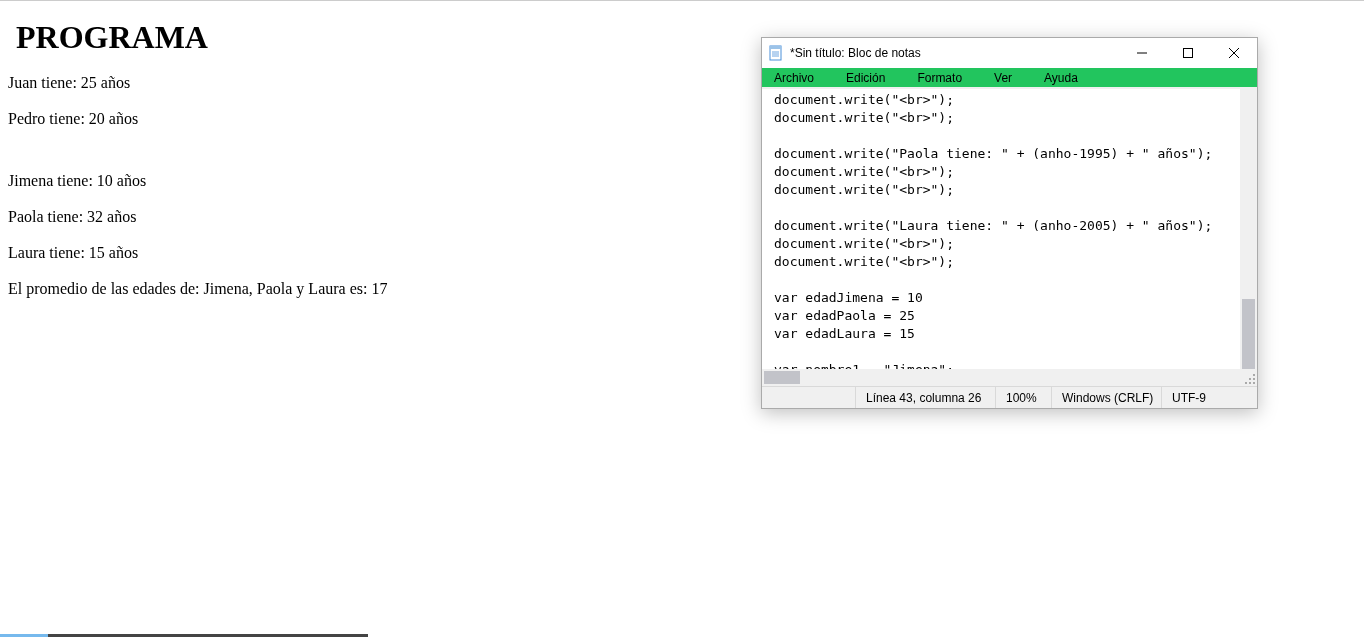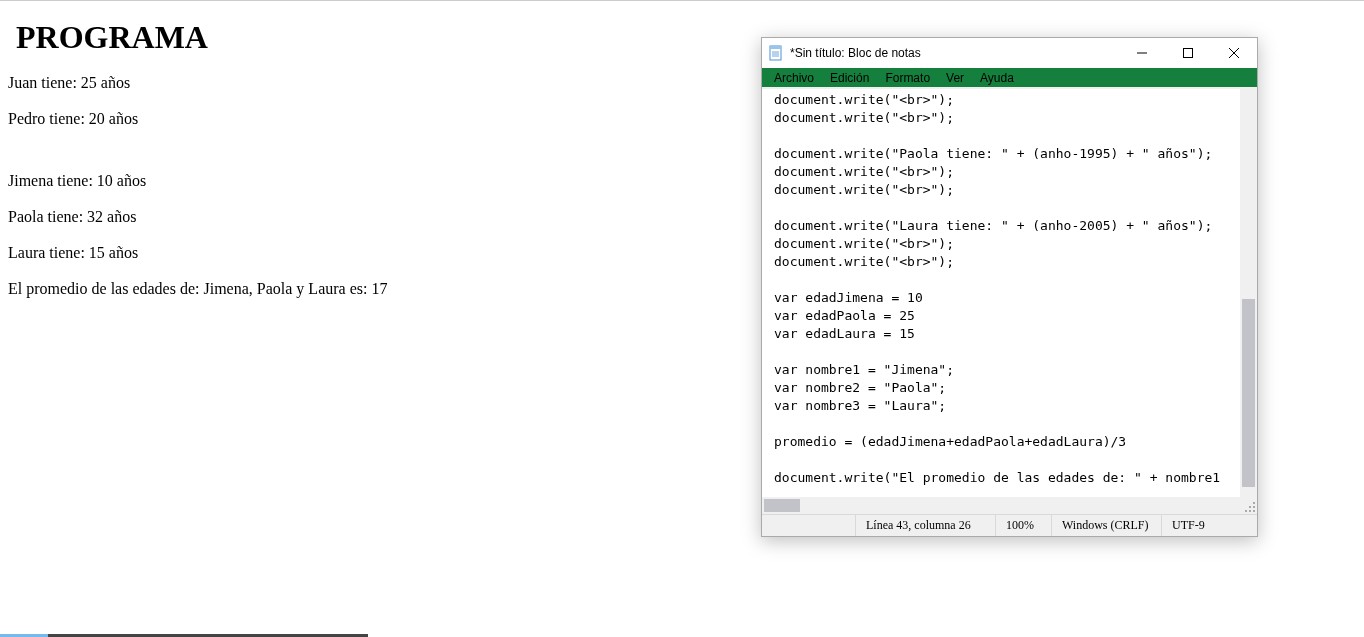--- a/index.html
+++ b/index.html
@@ -27,21 +27,21 @@
     margin: 8px 0 18px 0;
   }
   .page-content .gap { height: 18px; }
 
   
   .notepad {
     position: absolute;
     left: 761px;
     top: 36px;
     width: 497px;
-    height: 500px;
+    height: 372px;
     background: #fff;
     border: 1px solid #aaa;
     box-shadow: 0 4px 18px rgba(0,0,0,0.25);
     font-family: "Segoe UI", Tahoma, sans-serif;
     font-size: 12px;
     display: flex;
     flex-direction: column;
   }
   .titlebar {
     height: 30px;
@@ -66,22 +66,22 @@
     display: flex; align-items: center; justify-content: center;
     color: #000;
   }
   .winbtn svg { width: 10px; height: 10px; }
 
   .menubar {
     height: 20px;
     display: flex;
     align-items: center;
     padding: 0 4px;
-    gap: 0;
-    background: #15803d;
+    gap: 16px;
+    background: #22c55e;
     border-bottom: 1px solid #f0f0f0;
   }
   .menuitem {
     padding: 1px 8px;
     color: #000;
     font-size: 12px;
   }
 
   .editor-wrap {
     position: relative;
@@ -135,21 +135,20 @@
     display: flex;
     align-items: stretch;
     font-size: 12px;
     color: #000;
   }
   .statusbar .cell {
     border-left: 1px solid #d9d9d9;
     display: flex; align-items: center;
     padding: 0 10px;
     white-space: nowrap;
-    font-family: Liberation Serif, serif;
   }
   .statusbar .spacer { flex: 1; border-left: none; }
 
   
   .taskstrip {
     position: absolute;
     left: 0; bottom: 0; height: 3px; width: 48px;
     background: #76b9ed;
   }
   .taskstrip2 {

